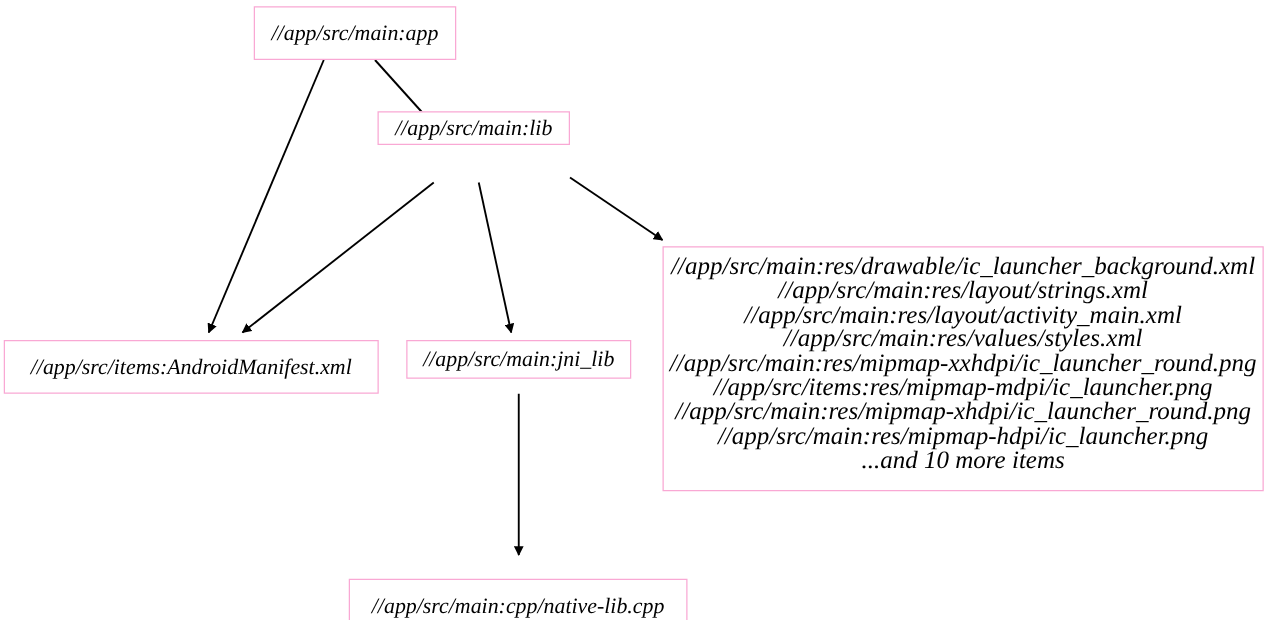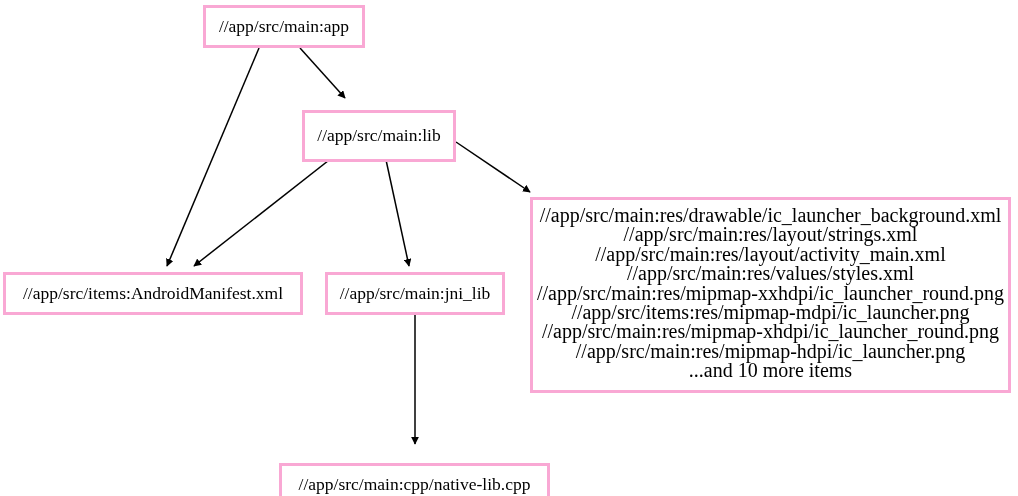--- a/index.html
+++ b/index.html
@@ -19,28 +19,29 @@
     position: absolute;
     left: 0;
     top: 0;
     width: 1018px;
     height: 496px;
     pointer-events: none;
   }
   .node {
     position: absolute;
     box-sizing: border-box;
-    border: 3px solid #f9a8d4;
+    border: 1px solid #f9a8d4;
     background: #ffffff;
     color: #000000;
     display: flex;
     align-items: center;
     justify-content: center;
     text-align: center;
     line-height: 1.0;
+    font-style: italic;
   }
   .node-label {
     display: block;
     width: 100%;
     text-align: center;
     white-space: nowrap;
   }
   .node-single {
     font-size: 17.5px;
   }
@@ -52,23 +53,23 @@
   .node-multi .multi-line {
     display: block;
     width: 100%;
     text-align: center;
     white-space: nowrap;
     line-height: 19.4px;
   }
 
   
   #node-app            { left: 203px; top: 5px;   width: 162px; height: 43px; }
-  #node-lib            { left: 302px; top: 110px; width: 154px; height: 52px; }
+  #node-lib            { left: 302px; top: 89px; width: 154px; height: 27px; }
   #node-manifest       { left: 3px;   top: 272px; width: 300px; height: 43px; }
-  #node-jni-lib        { left: 325px; top: 272px; width: 180px; height: 43px; justify-content: flex-end; }
+  #node-jni-lib        { left: 325px; top: 272px; width: 180px; height: 31px; justify-content: flex-end; }
   #node-res            { left: 530px; top: 197px; width: 481px; height: 196px; }
   #node-native-lib     { left: 279px; top: 463px; width: 271px; height: 43px; }
 </style>
 </head>
 <body>
 
 <div id="graph-canvas">
 
   <svg id="edge-layer" viewBox="0 0 1018 496" width="1018" height="496" xmlns="http://www.w3.org/2000/svg">
     <defs>

